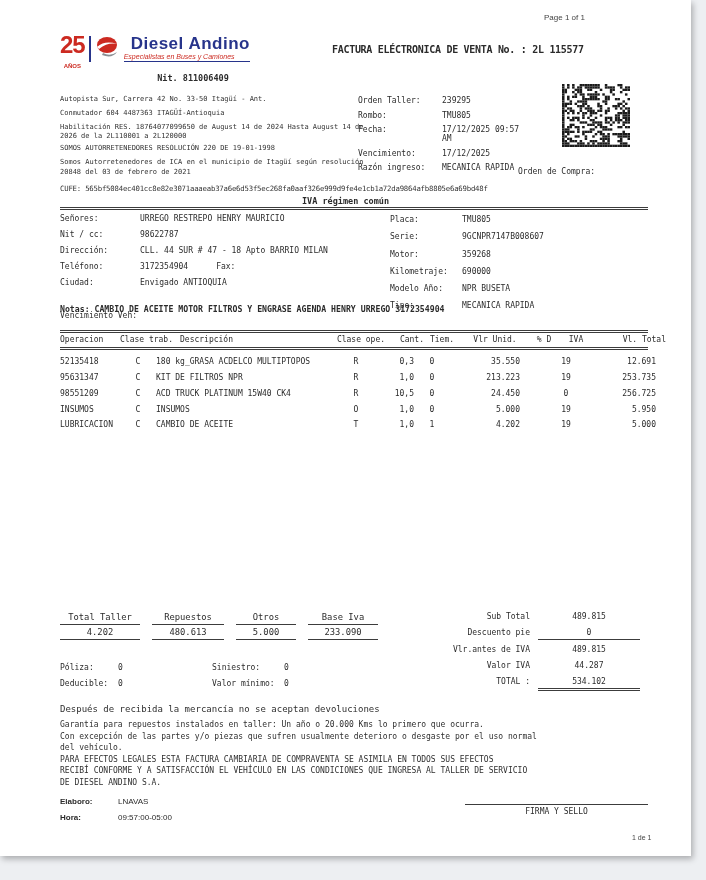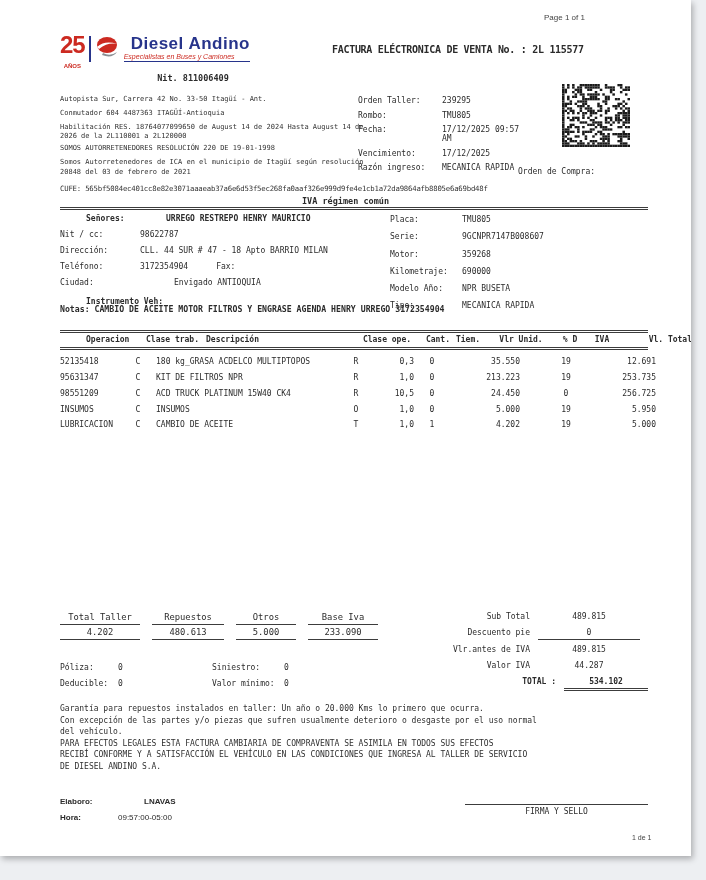--- a/index.html
+++ b/index.html
@@ -1,19 +1,19 @@
 <!DOCTYPE html>
 <html style="--navy: #27348b; --red: #cc2a21;"><head>
 <meta charset="utf-8">
 <style>
   * { margin:0; padding:0; box-sizing:border-box; }
   html,body { width:706px; height:880px; background:#edeff2; font-family:"DejaVu Sans Mono","Liberation Mono",monospace; color:#2b2b2b; }
   .page { position:absolute; left:0; top:0; width:691px; height:856px; background:#ffffff; box-shadow:2px 3px 6px rgba(0,0,0,.28); overflow:hidden; }
   .abs { position:absolute; }
-  .b { font-weight:bold;margin-left:26px; }
+  .b { font-weight:normal; }
   .sans { font-family:"Liberation Sans","DejaVu Sans",sans-serif; }
   .rule2 { border-top:1px solid #3c3c3c; border-bottom:1px solid #3c3c3c; height:3px; }
 
   
   .page-ind { top:13px; left:544px; font-size:8px; color:#444; }
   .brand { top:35px; left:60px; display:flex; align-items:flex-start; }
   .brand-25 { color:var(--red); font-weight:bold; font-size:24px; line-height:20px; font-family:"Liberation Sans",sans-serif; letter-spacing:-1px; }
   .brand-25 small { display:block; font-size:6px; letter-spacing:0; text-align:center; margin-top:1px; }
   .brand-sep { width:2px; height:26px; background:var(--navy); margin:1px 4px 0 4px; }
   .brand-text { line-height:1; }
@@ -538,26 +538,26 @@
       </div>
     <div class="row">
         <span class="lab">Dirección:</span>
         <span>CLL. 44 SUR # 47  - 18 Apto BARRIO MILAN</span>
       </div>
     <div class="row">
         <span class="lab">Teléfono:</span>
         <span>3172354904</span>
         <span class="fax">Fax:</span>
       </div>
-    <div class="row" style="margin-bottom:10px;gap:34px;">
+    <div class="row" style="margin-bottom:24px;">
         <span class="lab">Ciudad:</span>
         <span>Envigado ANTIOQUIA</span>
       </div>
     <div class="row b">
-        <span class="lab" style="width:110px;">Instrumento Veh:</span>
+        <span class="lab" style="width:110px;">Vencimiento Veh:</span>
       </div>
   </div>
 
   <div class="abs cust-r">
     <div class="row">
         <span class="lab">Placa:</span>
         <span>TMU805</span>
       </div>
     <div class="row">
         <span class="lab">Serie:</span>
@@ -707,20 +707,21 @@
         <span class="lab">Valor IVA</span>
         <span class="val">44.287</span>
       </div>
     <div class="row u2 b">
         <span class="lab">TOTAL :</span>
         <span class="val">534.102</span>
       </div>
   </div>
 
   <div class="abs terms">
+    <div class="big">Después de recibida la mercancía no se aceptan devoluciones</div>
     <div>Garantía para repuestos instalados en taller: Un año o 20.000 Kms lo primero que ocurra.</div>
     <div>Con excepción de las partes y/o piezas que sufren usualmente deterioro o desgaste por el uso normal del vehículo.</div>
     <div>PARA EFECTOS LEGALES ESTA FACTURA CAMBIARIA DE COMPRAVENTA SE ASIMILA EN TODOS SUS EFECTOS</div>
     <div>RECIBÍ CONFORME Y A SATISFACCIÓN EL VEHÍCULO EN LAS CONDICIONES QUE INGRESA AL TALLER DE SERVICIO DE DIESEL ANDINO S.A.</div>
   </div>
 
   <div class="abs elab sans">
     <div class="row">
         <span class="lab">Elaboro:</span>
         <span class="b">LNAVAS</span>

